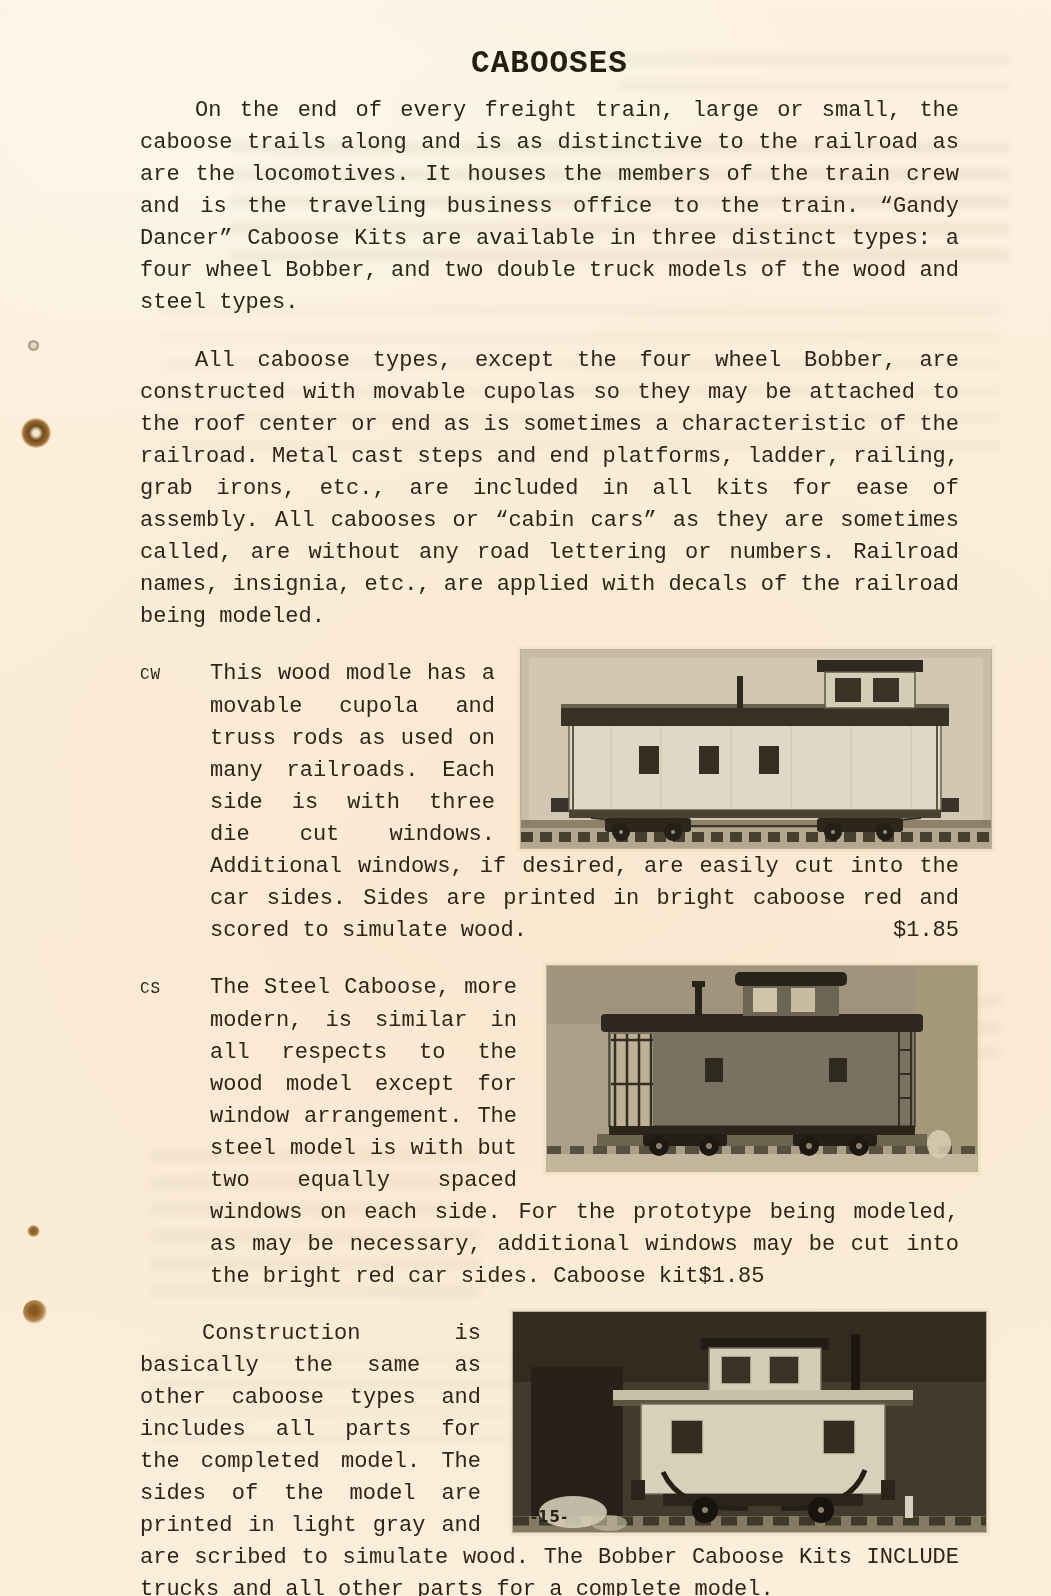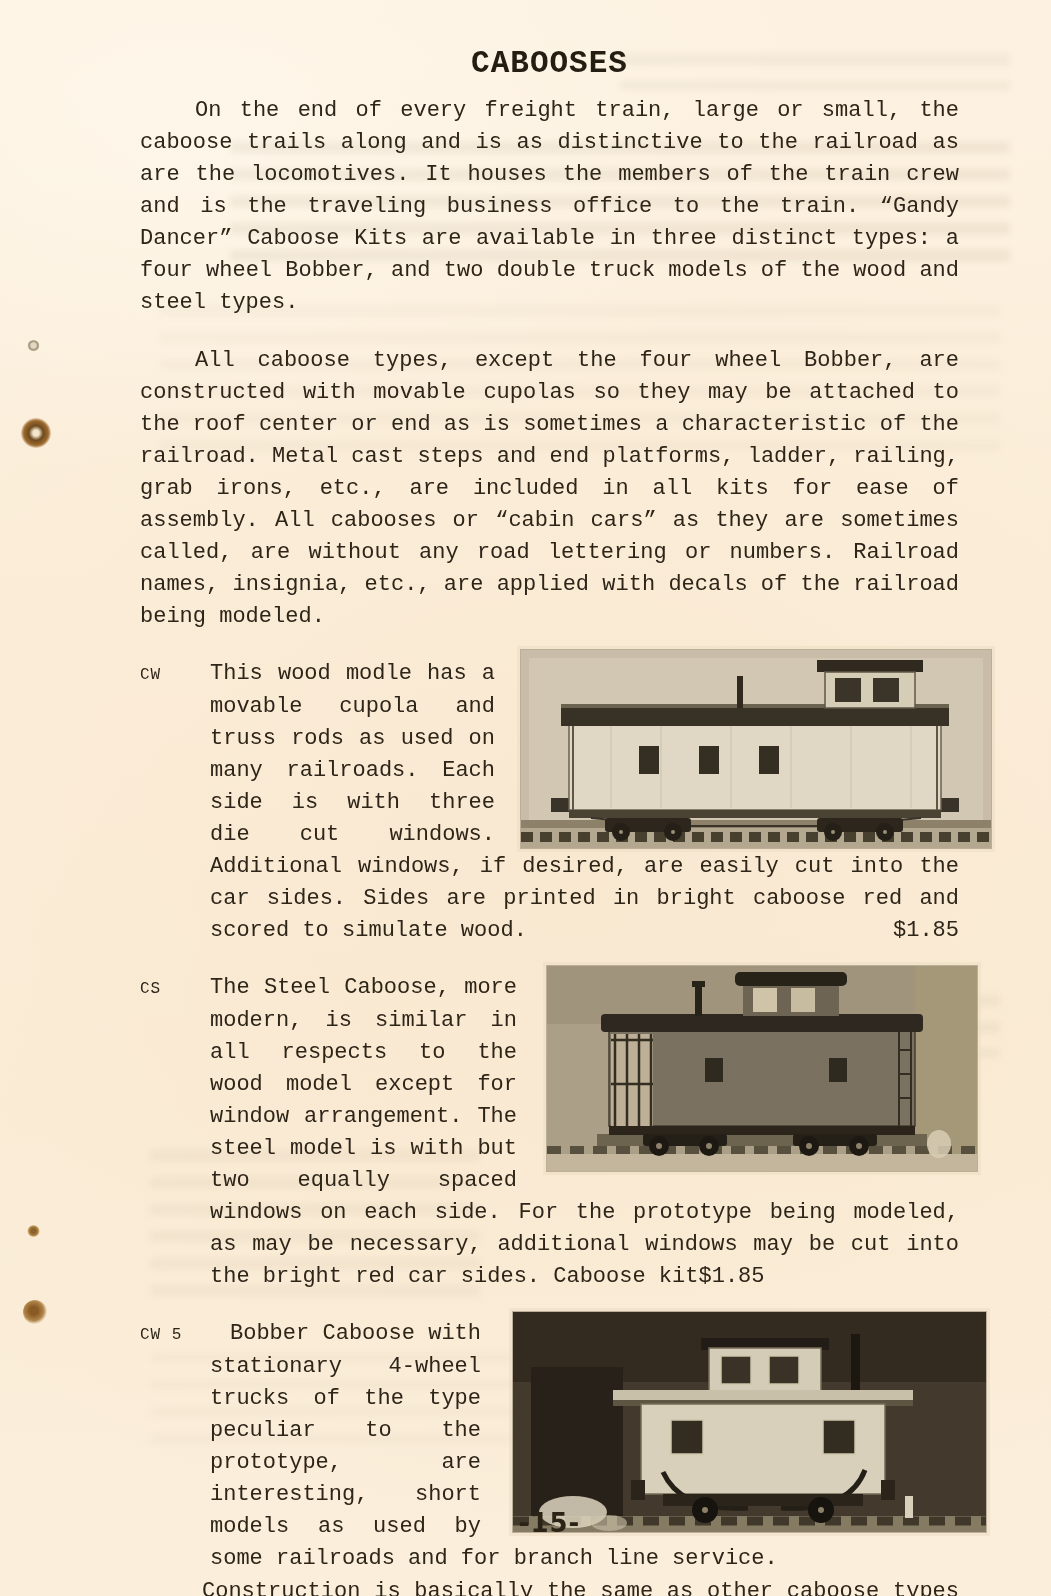--- a/index.html
+++ b/index.html
@@ -49,21 +49,21 @@
   }
   .code-wide{width:90px;}
   .price{white-space:nowrap;}
   .price-abs{position:absolute;right:0;bottom:0;text-indent:0;}
   .cont{margin-top:1px;text-indent:62px;}
   .price-line{text-align:left;margin-top:1px;}
   .page-number{
     position:absolute;left:140px;width:819px;top:1508px;
     text-align:center;
     font-family:"DejaVu Sans", sans-serif;
-    font-weight:bold;font-size:26px;letter-spacing:1px;
+    font-weight:bold;font-size:15px;letter-spacing:1px;
     color:#2c2317;
   }
   
   .rust{position:absolute;border-radius:50%;pointer-events:none;}
   .rust-1{left:27px;top:340px;width:13px;height:11px;
     background:radial-gradient(circle at 50% 50%, #e3d8c2 0 28%, #9a8c74 55%, rgba(154,140,116,0) 72%);}
   .rust-2{left:21px;top:418px;width:30px;height:30px;
     background:radial-gradient(circle at 50% 50%, #f2e6cd 0 14%, #6e4a1e 34%, #9c6a2e 58%, rgba(156,106,46,0) 74%);}
   .rust-3{left:27px;top:1225px;width:13px;height:12px;
     background:radial-gradient(circle at 50% 50%, #8a6430 0 30%, #b98c4a 55%, rgba(185,140,74,0) 72%);}
@@ -236,23 +236,20 @@
           <rect x="150" y="182" width="200" height="12" fill="#2a241b"></rect>
           <rect x="118" y="168" width="14" height="20" fill="#2a241b"></rect>
           <rect x="368" y="168" width="14" height="20" fill="#2a241b"></rect>
           <circle cx="192" cy="198" r="13" fill="#17130e"></circle>
             <circle cx="308" cy="198" r="13" fill="#17130e"></circle>
           <circle cx="192" cy="198" r="3" fill="#8d8169"></circle>
             <circle cx="308" cy="198" r="3" fill="#8d8169"></circle>
           <rect x="392" y="184" width="8" height="22" fill="#d8d0bb"></rect>
         </svg>
       </figure>
-      <p class="body-text desc">
-        <span class="code code-wide">CW 5</span><span>Bobber Caboose with stationary 4-wheel trucks of the type peculiar to the prototype, are interesting, short models as used by some railroads and for branch line service.</span>
-      </p>
       <p class="body-text cont">Construction is basically the same as other caboose types and includes all parts for the completed model. The sides of the model are printed in light gray and are scribed to simulate wood. The Bobber Caboose Kits INCLUDE trucks and all other parts for a complete model.</p>
       <div class="body-text price-line"><span class="price">$2.85</span></div>
     </section>
 
   </div>
 
   <div class="page-number">-15-</div>
 
 </div>
 

